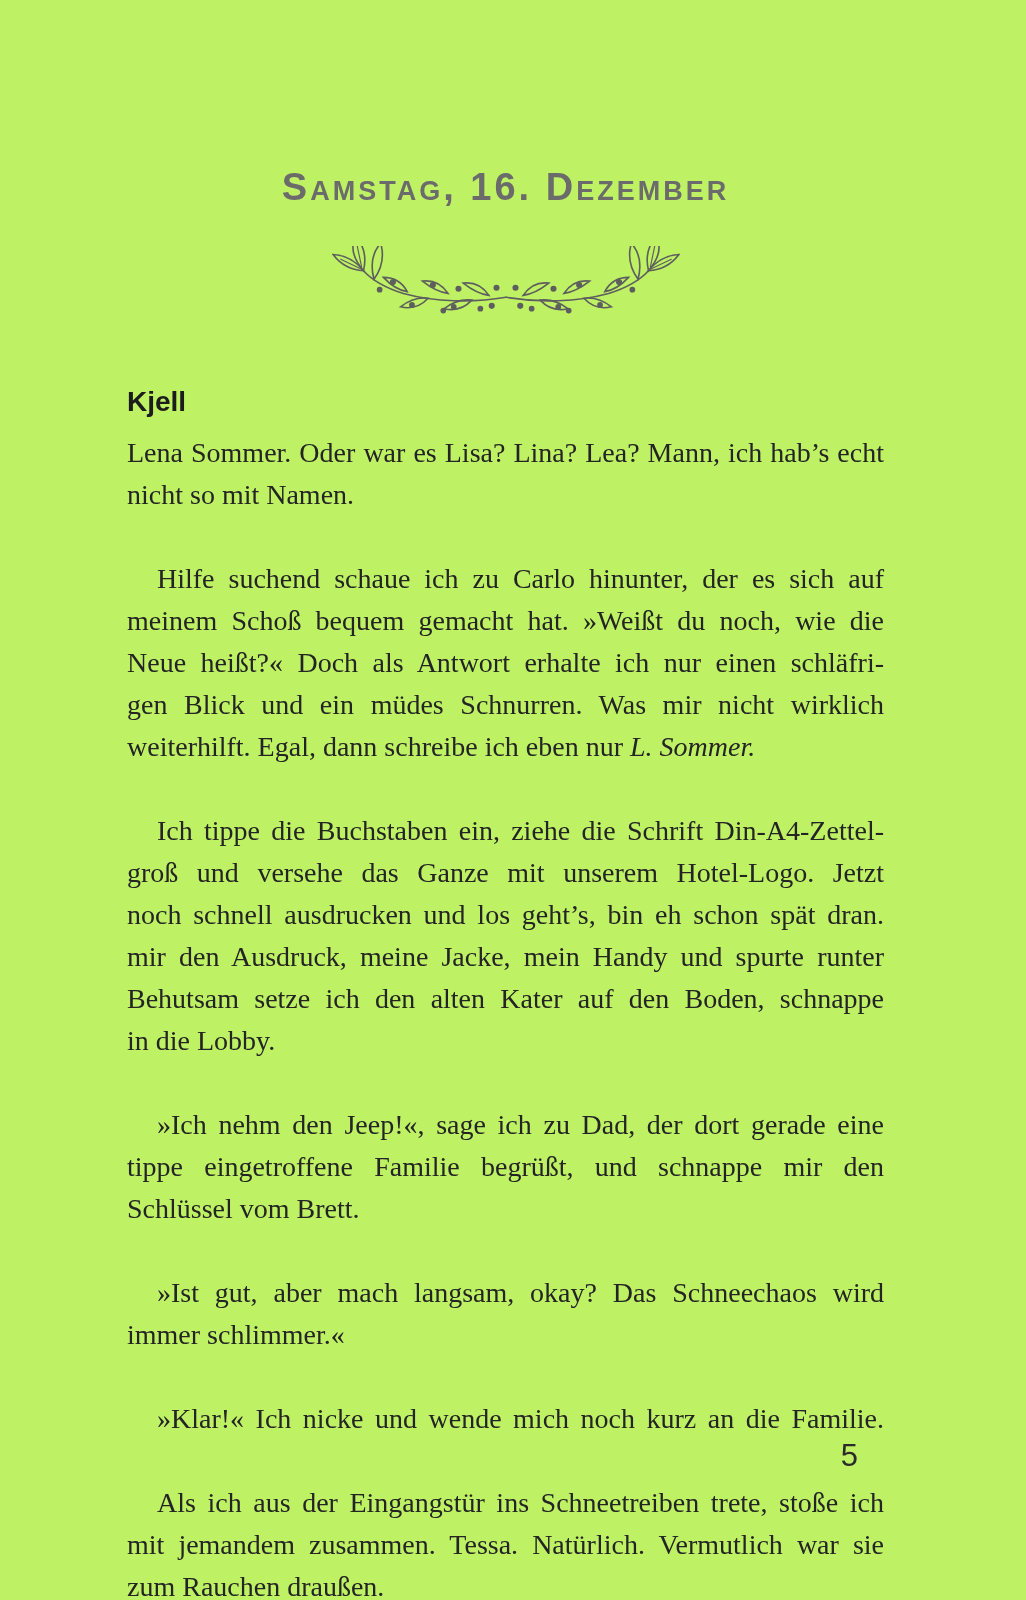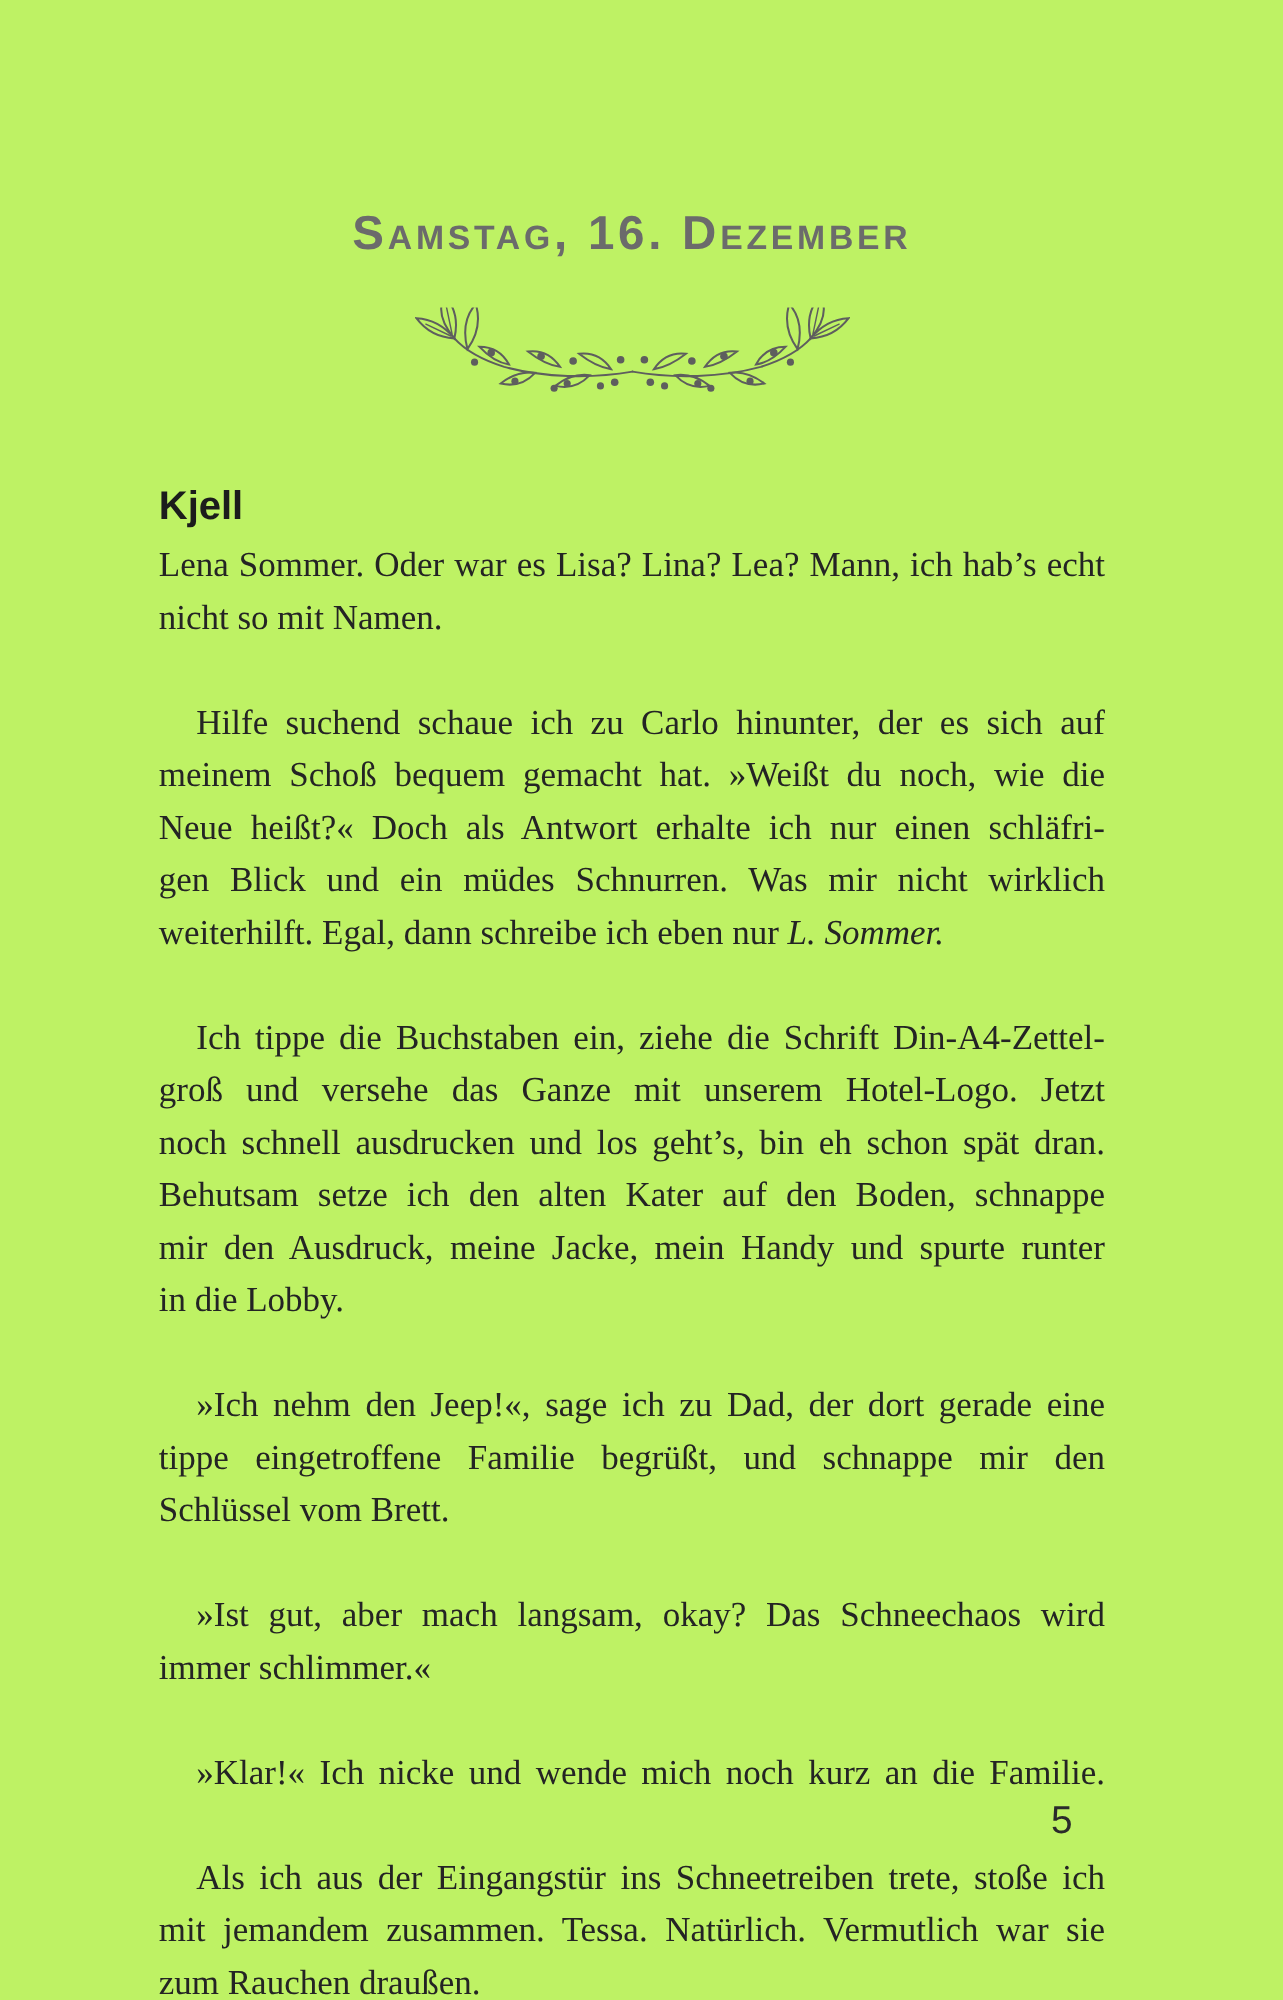--- a/index.html
+++ b/index.html
@@ -41,21 +41,21 @@
     width: 348px;
     height: 76px;
   }
   .pov-heading {
     position: absolute;
     top: 386px;
     left: 0;
     margin: 0;
     font-family: "Liberation Sans", sans-serif;
     font-weight: 700;
-    font-size: 32px;
+    font-size: 28px;
     color: #1c1c1c;
     text-align: right;
   }
   .bodytext {
     position: absolute;
     top: 432px;
     left: 0;
     width: 757px;
     font-size: 28px;
     line-height: 42px;
@@ -129,22 +129,22 @@
       <div class="ln j">Lena Sommer. Oder war es Lisa? Lina? Lea? Mann, ich hab’s echt</div>
       <div class="ln last">nicht so mit Namen.</div>
       <div class="ln j indent">Hilfe suchend schaue ich zu Carlo hinunter, der es sich auf</div>
       <div class="ln j">meinem Schoß bequem gemacht hat. »Weißt du noch, wie die</div>
       <div class="ln j">Neue heißt?« Doch als Antwort erhalte ich nur einen schläfri-</div>
       <div class="ln j">gen Blick und ein müdes Schnurren. Was mir nicht wirklich</div>
       <div class="ln last"><span>weiterhilft. Egal, dann schreibe ich eben nur </span><span class="it">L. Sommer.</span></div>
       <div class="ln j indent">Ich tippe die Buchstaben ein, ziehe die Schrift Din-A4-Zettel-</div>
       <div class="ln j">groß und versehe das Ganze mit unserem Hotel-Logo. Jetzt</div>
       <div class="ln j">noch schnell ausdrucken und los geht’s, bin eh schon spät dran.</div>
+      <div class="ln j">mir den Ausdruck, meine Jacke, mein Handy und spurte runter</div>
       <div class="ln j">Behutsam setze ich den alten Kater auf den Boden, schnappe</div>
-      <div class="ln j">mir den Ausdruck, meine Jacke, mein Handy und spurte runter</div>
       <div class="ln last">in die Lobby.</div>
       <div class="ln j indent">»Ich nehm den Jeep!«, sage ich zu Dad, der dort gerade eine</div>
       <div class="ln j">tippe eingetroffene Familie begrüßt, und schnappe mir den</div>
       <div class="ln last">Schlüssel vom Brett.</div>
       <div class="ln j indent">»Ist gut, aber mach langsam, okay? Das Schneechaos wird</div>
       <div class="ln last">immer schlimmer.«</div>
       <div class="ln j indent">»Klar!« Ich nicke und wende mich noch kurz an die Familie.</div>
       <div class="ln j indent">Als ich aus der Eingangstür ins Schneetreiben trete, stoße ich</div>
       <div class="ln j">mit jemandem zusammen. Tessa. Natürlich. Vermutlich war sie</div>
       <div class="ln last">zum Rauchen draußen.</div>

